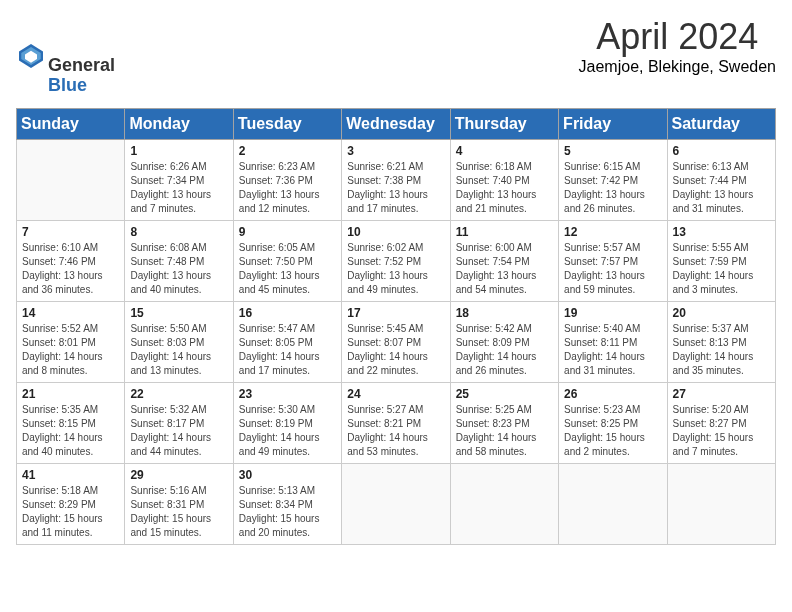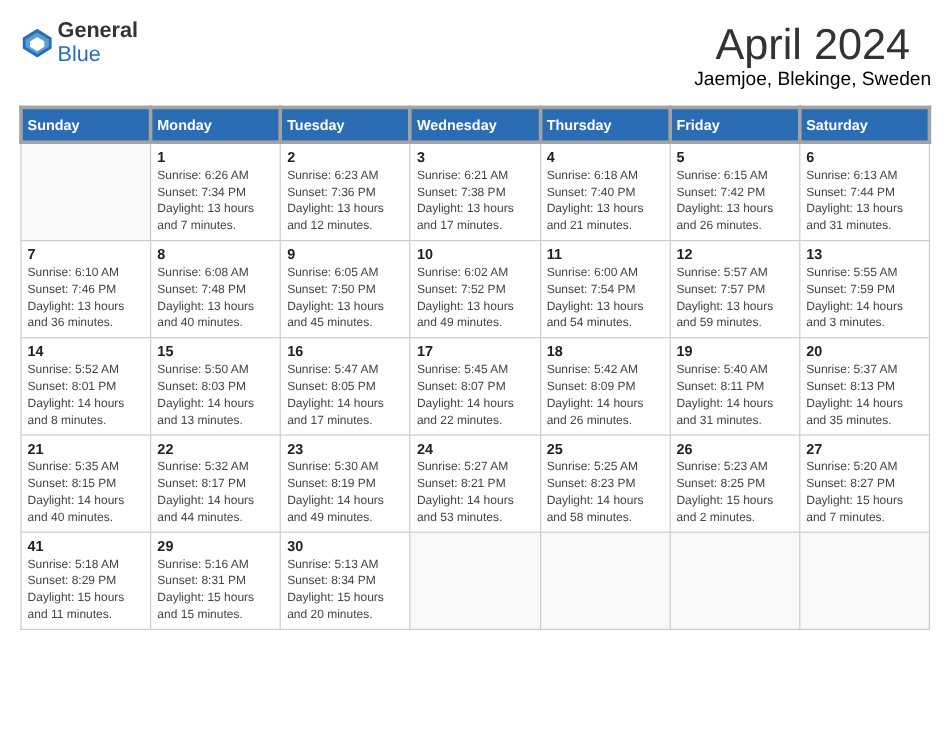--- a/index.html
+++ b/index.html
@@ -17,29 +17,30 @@
       margin-bottom: 12px;
     }
     .logo {
       display: flex;
       align-items: center;
     }
     .logo-text {
       display: flex;
       flex-direction: column;
       line-height: 1.1;
+      margin-top: 40px;
     }
     .logo-general {
       font-size: 18px;
       font-weight: bold;
       color: #333;
     }
     .logo-blue {
       font-size: 18px;
-      font-weight: normal;
+      font-weight: bold;
       color: #2a6db5;
     }
     .logo-icon {
       width: 30px;
       height: 30px;
       margin-right: 2px;
     }
     .title-block {
       text-align: right;
     }
@@ -56,23 +57,23 @@
     .calendar {
       width: 100%;
       border-collapse: collapse;
       font-size: 11px;
     }
     .calendar thead tr th {
       background-color: #2a6db5;
       color: #fff;
       padding: 6px 4px;
       text-align: left;
-      font-size: 12px;
-      font-weight: bold;
-      border: 3px solid #a3a3a3;
+      font-size: 16px;
+      font-weight: bold;
+      border: 1px solid #a3a3a3;
     }
     .calendar tbody tr td {
       vertical-align: top;
       border: 1px solid #ccc;
       padding: 4px 5px;
       width: 108px;
       min-height: 80px;
       background: #fff;
     }
     .calendar tbody tr td.empty {

